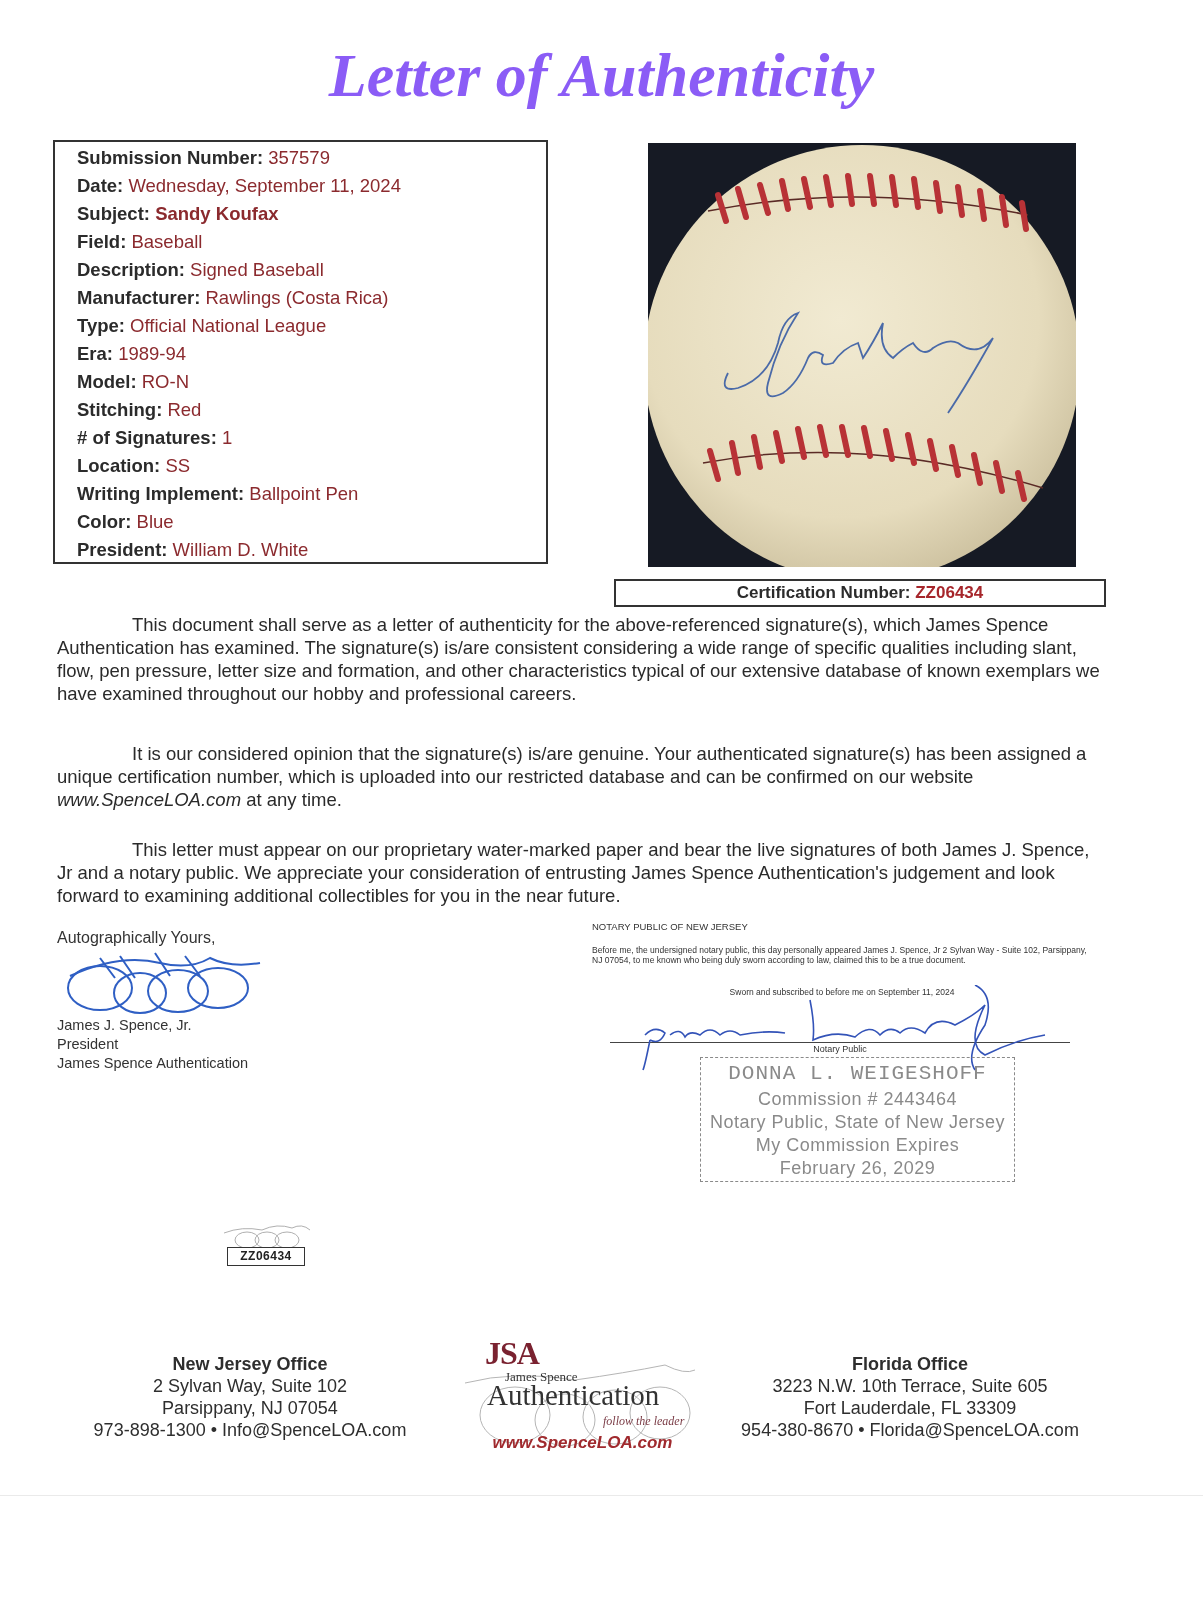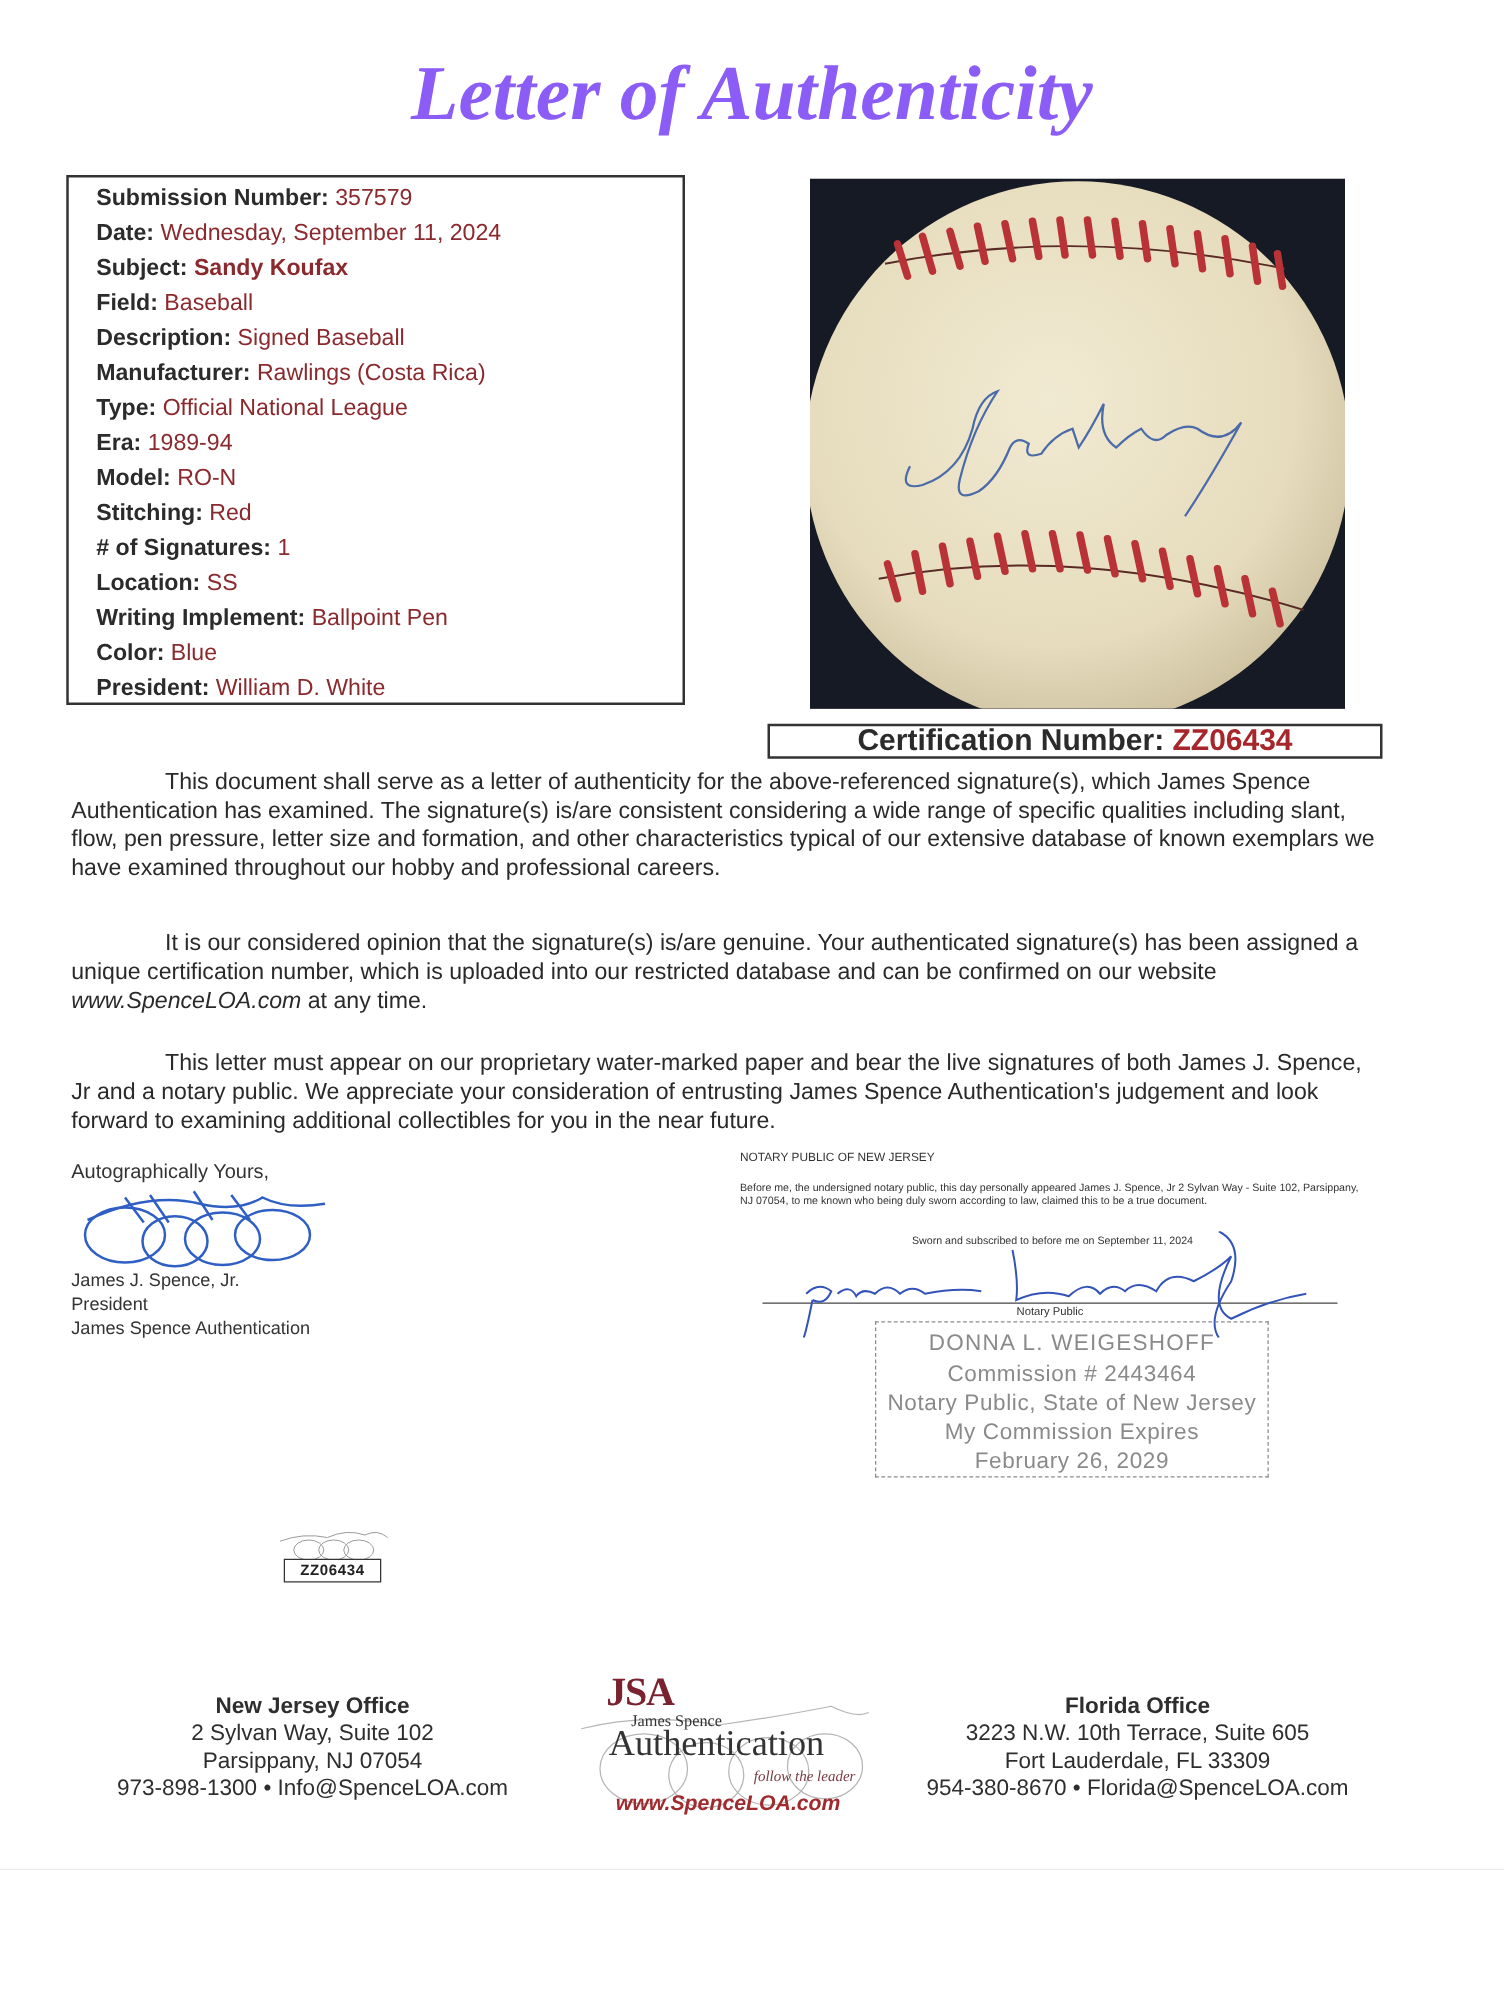--- a/index.html
+++ b/index.html
@@ -22,21 +22,21 @@
   .detail-row .val.strong { font-weight: bold; }
 
   .photo {
     position: absolute; left: 648px; top: 143px; width: 428px; height: 424px;
     background: #151820; overflow: hidden;
   }
   .photo svg { display: block; }
 
   .cert-box {
     position: absolute; left: 614px; top: 579px; width: 492px; height: 28px;
-    border: 2px solid #333; text-align: center; font-size: 24px; font-weight: bold; line-height: 24px;
+    border: 2px solid #333; text-align: center; font-size: 17px; font-weight: bold; line-height: 24px;
     color: #2b2b2b;
   }
   .cert-box .num { color: #a6262b; }
 
   .para {
     position: absolute; left: 57px; width: 1050px; font-size: 18.5px; line-height: 23px; color: #2a2a2a;
     font-family: "Liberation Sans", sans-serif;
   }
   .para .indent { display: inline-block; width: 75px; }
   .para i { font-style: italic; }
@@ -49,21 +49,21 @@
   .notary-text { position: absolute; left: 592px; top: 945px; width: 500px; font-size: 8.5px; line-height: 10px; color: #333; }
   .sworn { position: absolute; left: 592px; top: 987px; width: 500px; text-align: center; font-size: 8.5px; color: #333; padding-left: 0; }
   .notary-line { position: absolute; left: 610px; top: 1042px; width: 460px; height: 1px; background: #444; }
   .notary-public-label { position: absolute; left: 610px; top: 1044px; width: 460px; text-align: center; font-size: 9px; color: #333; }
   .sig-notary { position: absolute; left: 635px; top: 985px; }
 
   .stamp {
     position: absolute; left: 700px; top: 1057px; width: 315px; height: 125px;
     border: 1.5px dashed #8a8a8a; text-align: center; color: #8a8a8a;
   }
-  .stamp .s1 { font-size: 18px; line-height: 28px; letter-spacing: 1px; margin-top: 2px; }
+  .stamp .s1 { font-size: 21px; line-height: 28px; letter-spacing: 1px; margin-top: 2px; font-family: Liberation Mono, monospace; }
   .stamp .s2 { font-size: 18px; line-height: 23px; letter-spacing: 0.5px; }
 
   .sticker { position: absolute; left: 222px; top: 1218px; width: 90px; height: 50px; }
   .sticker-num {
     position: absolute; left: 227px; top: 1247px; width: 78px; height: 19px;
     border: 1.5px solid #333; font-size: 12px; font-weight: bold; text-align: center; line-height: 16px;
     font-family: "Liberation Sans Narrow", "Liberation Sans", sans-serif; color: #222; letter-spacing: 0.5px;
   }
 
   .office { position: absolute; top: 1354px; text-align: center; color: #2e2e2e; }

